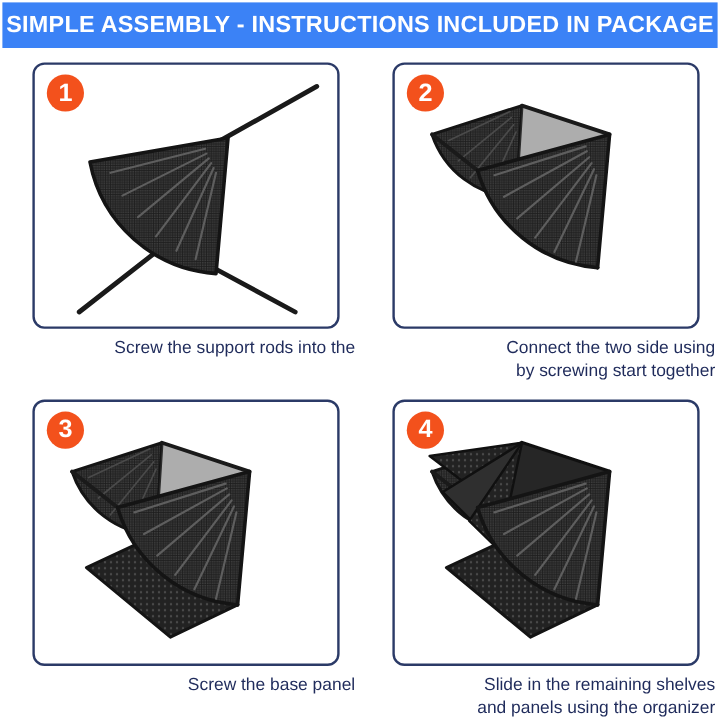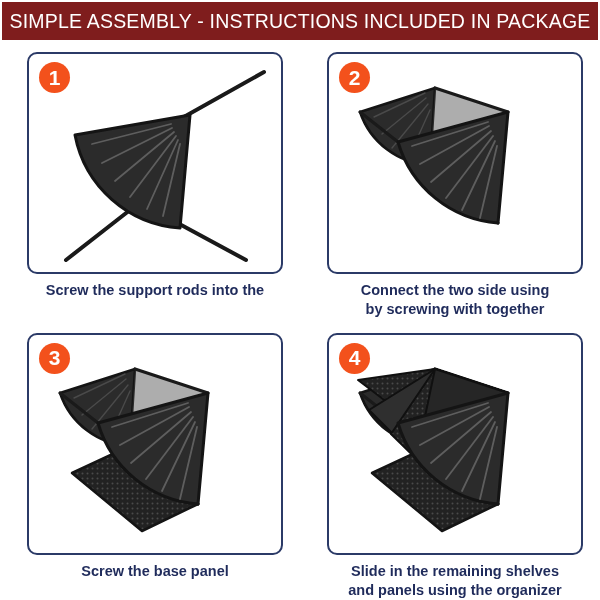--- a/index.html
+++ b/index.html
@@ -2,22 +2,22 @@
 <html><head>
 <meta charset="utf-8">
 <style>
   html,body{margin:0;padding:0;}
   body{
     width:600px;height:600px;overflow:hidden;background:#ffffff;
     font-family:"Liberation Sans",sans-serif;
   }
   .banner{
     margin:2px 2px 0 2px;
-    background:#7f1d1d;color:#ffffff;
-    font-weight:normal;font-size:19.5px;letter-spacing:.2px;
+    background:#3b82f6;color:#ffffff;
+    font-weight:bold;font-size:19.5px;letter-spacing:.2px;
     text-align:center;padding:8px 0 7px 0;white-space:nowrap;
   }
   .grid{
     display:grid;grid-template-columns:1fr 1fr;
     column-gap:18px;row-gap:4px;
     padding:12px 14px 0 14px;
   }
   .step{display:flex;flex-direction:column;align-items:center;}
   .photo-box{
     position:relative;width:252px;height:218px;
@@ -26,22 +26,22 @@
   }
   .step-number{
     position:absolute;top:8px;left:10px;z-index:2;
     width:31px;height:31px;border-radius:50%;
     background:#f3511c;color:#fff;font-weight:bold;font-size:21px;
     display:flex;align-items:center;justify-content:center;
   }
   .photo{position:absolute;left:0;top:6px;width:252px;height:206px;}
   .caption{
     margin:7px 0 10px 0;width:282px;
-    color:#1f2b5b;font-weight:bold;font-size:14.5px;line-height:1.3;
-    text-align:center;
+    color:#1f2b5b;font-weight:normal;font-size:14.5px;line-height:1.3;
+    text-align:right;
   }
   .rod{stroke:#1a1a1a;stroke-width:4;stroke-linecap:round;}
   .rod2{stroke:#1a1a1a;stroke-width:3.2;stroke-linecap:round;}
   .slot{stroke:#5e5e5e;stroke-width:1.8;stroke-linecap:round;}
   .slotb{stroke:#4a4a4a;stroke-width:1.4;stroke-linecap:round;}
   .panel{stroke:#141414;stroke-width:3;stroke-linejoin:round;}
   .panelb{stroke:#141414;stroke-width:2.5;stroke-linejoin:round;}
   .shelf{stroke:#101010;stroke-width:2;stroke-linejoin:round;}
 </style>
 </head>
@@ -102,21 +102,21 @@
         <line class="slot" x1="158" y1="62" x2="82" y2="86"></line>
         <line class="slot" x1="159" y1="66" x2="90" y2="104"></line>
         <line class="slot" x1="161" y1="71" x2="101" y2="122"></line>
         <line class="slot" x1="163" y1="76" x2="116" y2="138"></line>
         <line class="slot" x1="165" y1="81" x2="132" y2="150"></line>
         <line class="slot" x1="167" y1="86" x2="150" y2="158"></line>
       </svg>
     </div>
     <div class="caption">
       <div>Connect the two side using</div>
-      <div>by screwing with together</div>
+      <div>by screwing start together</div>
     </div>
   </div>
 
   <div class="step">
     <div class="photo-box">
       <div class="step-number">3</div>
       <svg class="photo" viewBox="0 0 250 206">
         <path class="panelb" d="M105,28 L30,52 A78,78 0 0 0 100,105 Z" fill="url(#meshA)"></path>
         <line class="slotb" x1="95" y1="33" x2="44" y2="57"></line>
         <line class="slotb" x1="96" y1="38" x2="52" y2="74"></line>

